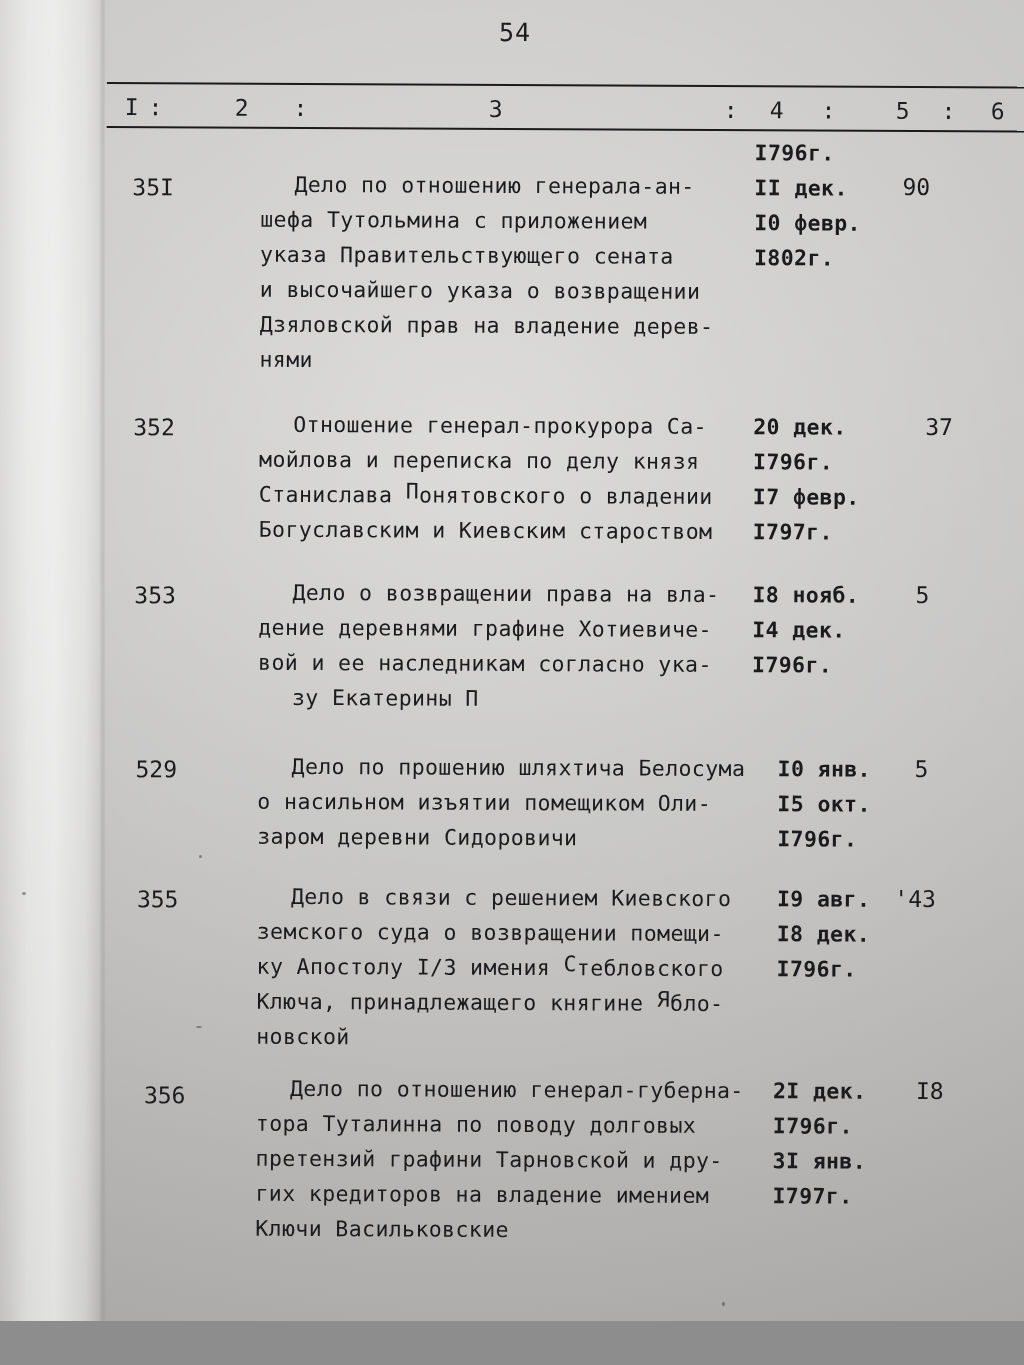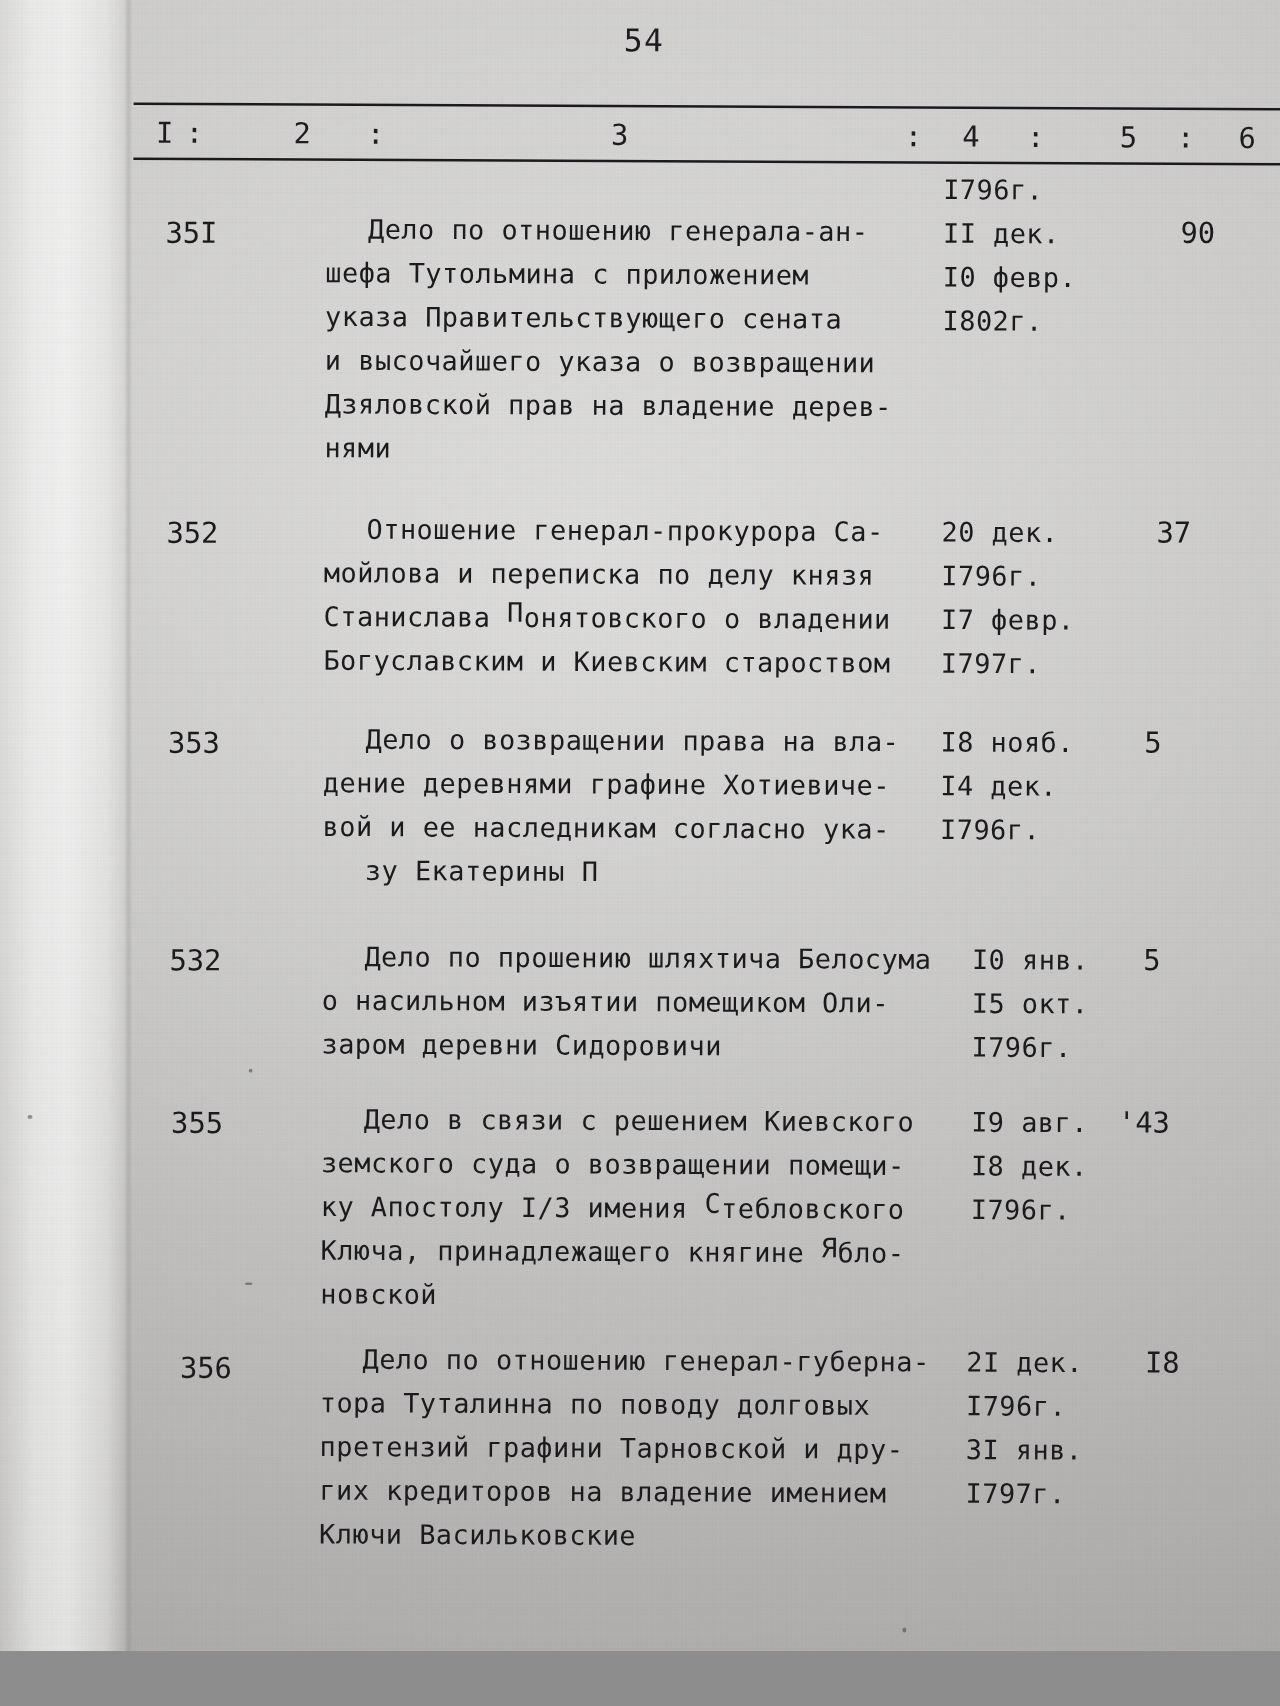--- a/index.html
+++ b/index.html
@@ -122,20 +122,21 @@
   }
   .cell-dates {
     position: absolute;
     left: 752px;
     width: 150px;
     font-size: 21.5px;
     line-height: 35px;
     letter-spacing: 0.4px;
     white-space: pre;
     color: #1b1b1e;
+    font-weight: bold;
   }
   .cell-count {
     position: absolute;
     left: 900px;
     width: 70px;
     font-size: 23px;
     line-height: 35px;
     white-space: nowrap;
     color: #1b1b1e;
   }
@@ -195,21 +196,21 @@
       <div class="cell-desc" style="top:0px;"><span class="indent">Дело по отношению генерала-ан-</span>
 <span>шефа Тутольмина с приложением</span>
 <span>указа Правительствующего сената</span>
 <span>и высочайшего указа о возвращении</span>
 <span>Дзяловской прав на владение дерев-</span>
 <span>нями</span></div>
       <div class="cell-dates" style="top:-34px;"><span>I796г.</span>
 <span>II дек.</span>
 <span>I0 февр.</span>
 <span>I802г.</span></div>
-      <div class="cell-count" style="top:0px;margin-left:42px;">90</div>
+      <div class="cell-count" style="top:0px;">90</div>
     </div>
 
     <div class="row" style="top:408px;">
       <div class="cell-num" style="left:132px; top:8px;text-align:right;">352</div>
       <div class="cell-desc" style="top:0px;"><span class="indent">Отношение генерал-прокурора Са-</span>
 <span>мойлова и переписка по делу князя</span>
 <span>Станислава <span class="raised">П</span>онятовского о владении</span>
 <span>Богуславским и Киевским староством</span></div>
       <div class="cell-dates" style="top:0px;"><span>20 дек.</span>
 <span>I796г.</span>
@@ -224,21 +225,21 @@
 <span>дение деревнями графине Хотиевиче-</span>
 <span>вой и ее наследникам согласно ука-</span>
 <span class="indent">зу Екатерины П</span></div>
       <div class="cell-dates" style="top:0px;"><span>I8 нояб.</span>
 <span>I4 дек.</span>
 <span>I796г.</span></div>
       <div class="cell-count" style="top:0px; left:915px;">5</div>
     </div>
 
     <div class="row" style="top:750px;">
-      <div class="cell-num" style="left:136px; top:8px;">532</div>
+      <div class="cell-num" style="left:136px; top:8px;">529</div>
       <div class="cell-desc" style="top:0px;"><span class="indent">Дело по прошению шляхтича Белосума</span>
 <span>о насильном изъятии помещиком Оли-</span>
 <span>заром деревни Сидоровичи</span></div>
       <div class="cell-dates" style="top:0px; left:778px;"><span>I0 янв.</span>
 <span>I5 окт.</span>
 <span>I796г.</span></div>
       <div class="cell-count" style="top:0px; left:915px;">5</div>
     </div>
 
     <div class="row" style="top:880px;">

